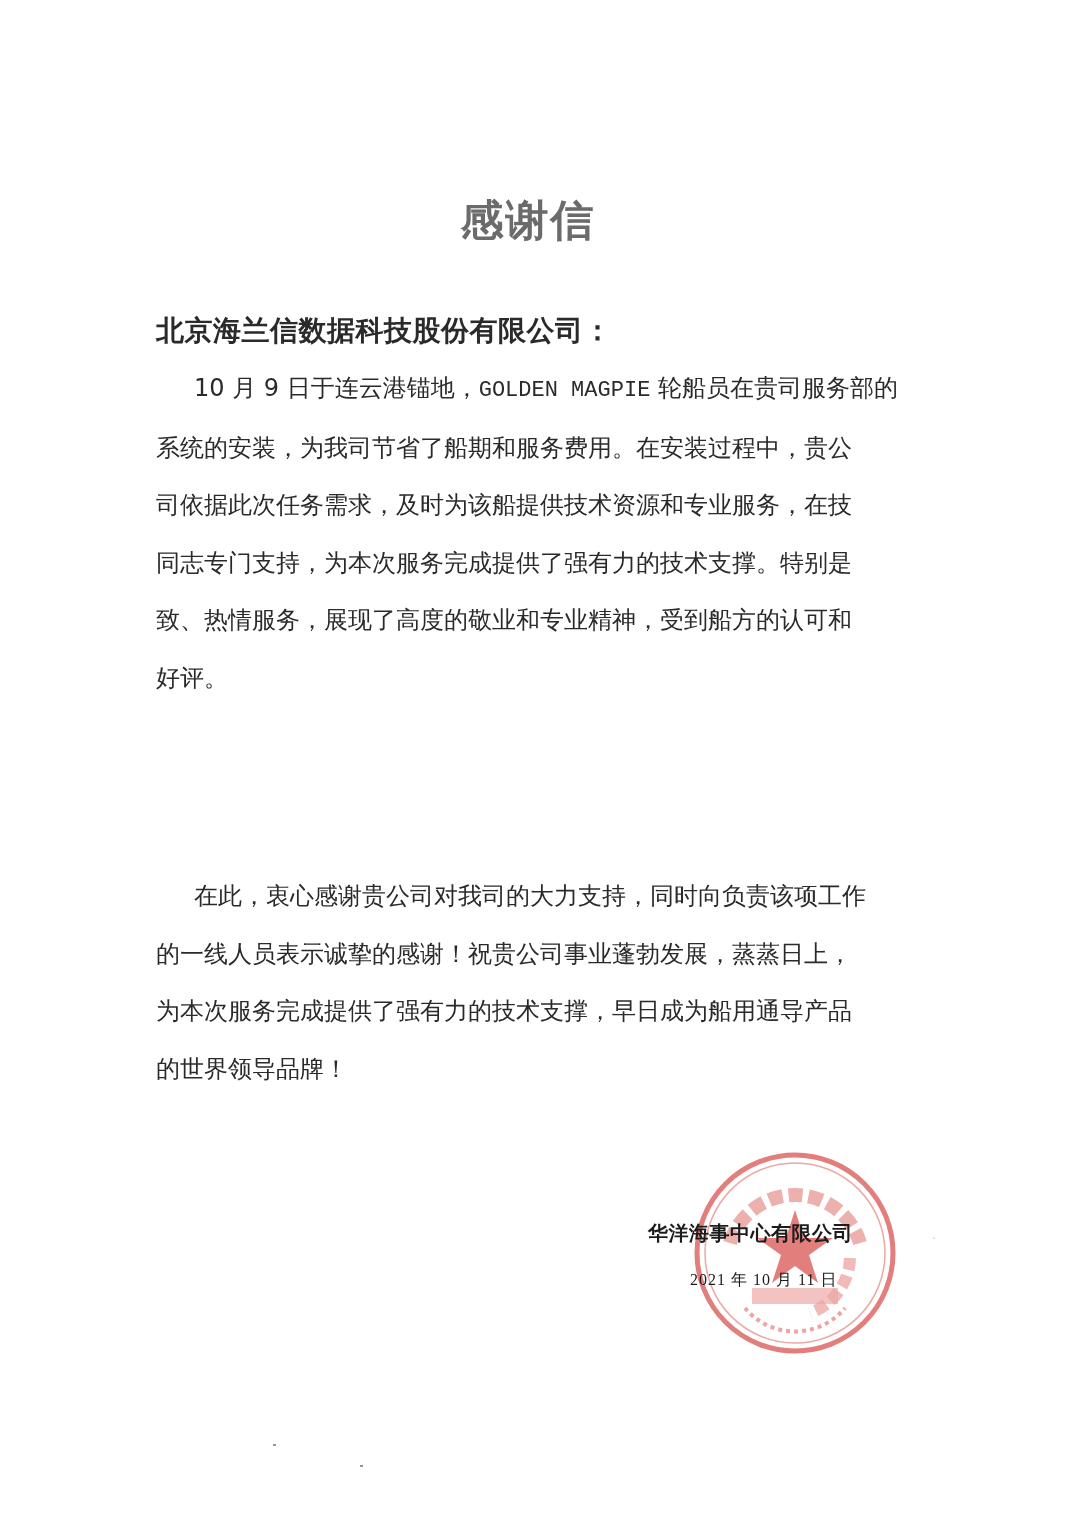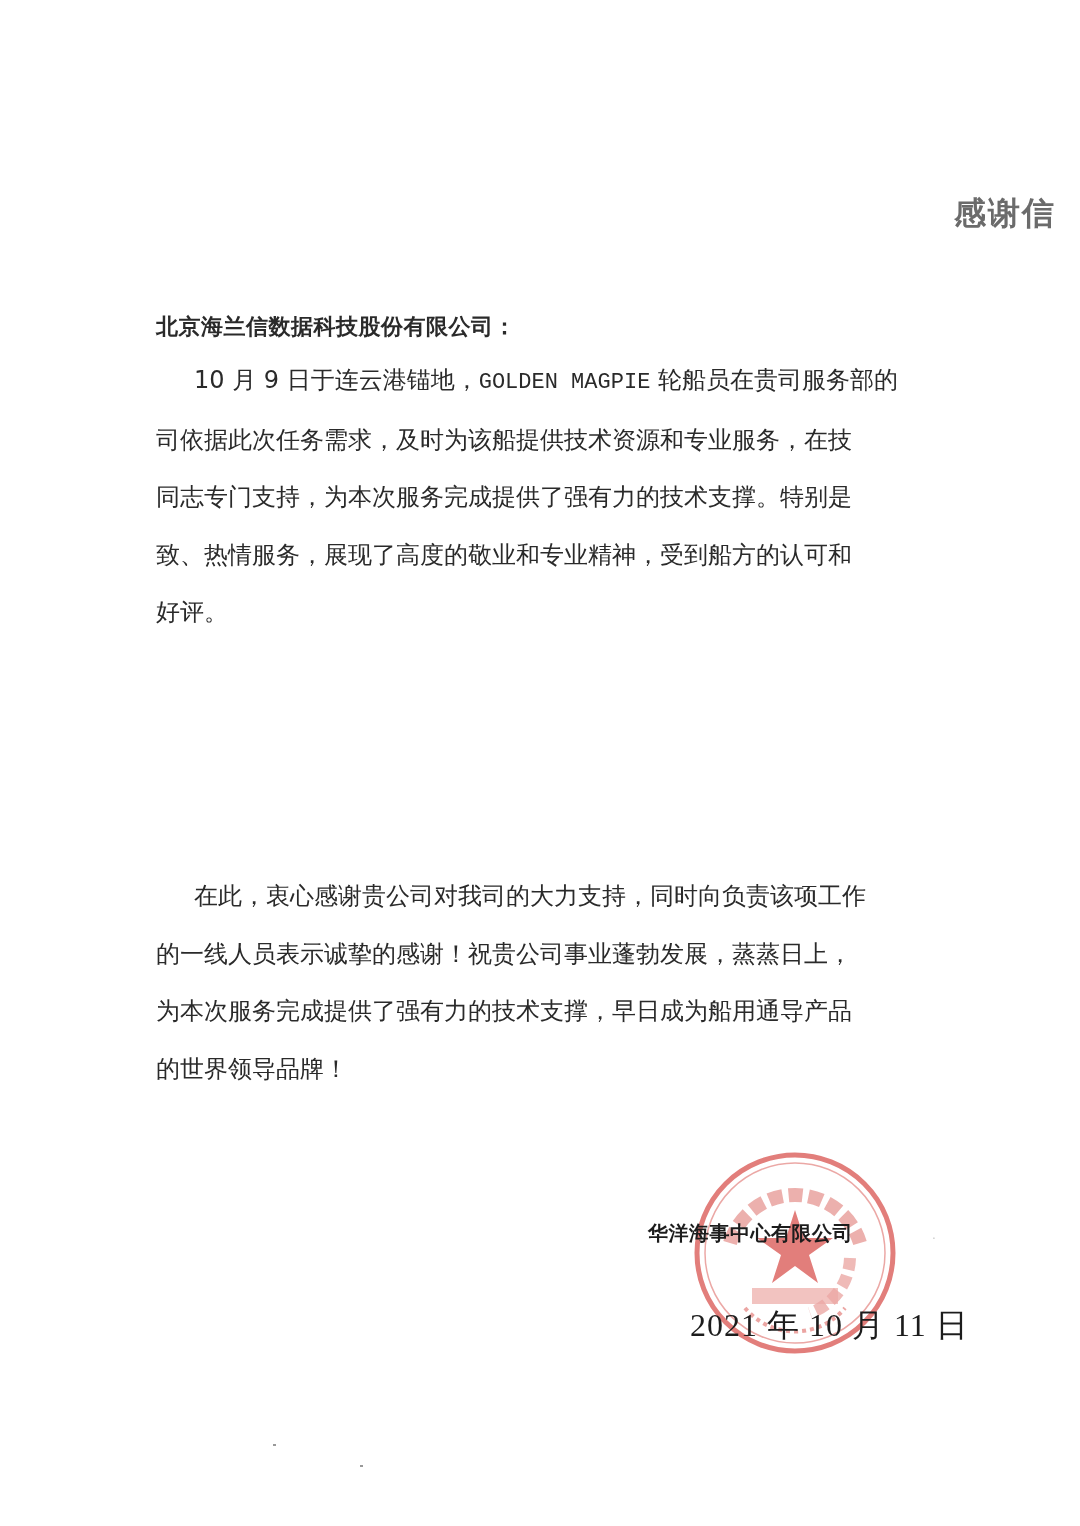--- a/index.html
+++ b/index.html
@@ -1,39 +1,40 @@
 <!DOCTYPE html>
 <html><head>
   <meta charset="utf-8">
   <style>
     html, body { margin: 0; padding: 0; background: #ffffff; }
     body { width: 1080px; height: 1526px; position: relative; overflow: hidden; font-family: "DejaVu Sans", "Liberation Sans", sans-serif; color: #222; }
-    .title { position: absolute; left: 0; width: 1056px; top: 192px; text-align: right; font-size: 32px; font-weight: bold; color: #6b6b6b; letter-spacing: 2px; }
-    .salutation { position: absolute; left: 156px; top: 312px; font-size: 22px; font-weight: bold; color: #2a2a2a; letter-spacing: 0.5px; }
+    .title { position: absolute; left: 0; width: 1056px; top: 192px; text-align: center; font-size: 43px; font-weight: bold; color: #6b6b6b; letter-spacing: 2px; }
+    .salutation { position: absolute; left: 156px; top: 312px; font-size: 28px; font-weight: bold; color: #2a2a2a; letter-spacing: 0.5px; }
     .body-text { position: absolute; left: 156px; width: 740px; font-size: 24px; line-height: 57.5px; color: #2a2a2a; }
-    .para1 { top: 352px; }
+    .para1 { top: 360px; }
     .para2 { top: 868px; }
     .line { display: block; white-space: nowrap; }
     .indent { padding-left: 38px; }
     .mono { font-family: "Liberation Mono", "DejaVu Sans Mono", monospace; font-size: 22px; }
     .seal { position: absolute; left: 690px; top: 1148px; width: 210px; height: 210px; opacity: 0.75; }
     .sig-company { position: absolute; left: 648px; top: 1220px; font-size: 20px; font-weight: bold; color: #1c1c1c; letter-spacing: 0.5px; }
-    .sig-date { position: absolute; left: 690px; top: 1304px; font-size: 32px; color: #1c1c1c; font-family: "Liberation Serif", "DejaVu Serif", serif; letter-spacing: 1px; }
+    .sig-date { position: absolute; left: 690px; top: 1270px; font-size: 16px; color: #1c1c1c; font-family: "Liberation Serif", "DejaVu Serif", serif; letter-spacing: 1px; }
     .faint { position: absolute; font-size: 12px; color: #c8c8c8; }
     .speck { position: absolute; width: 3px; height: 2px; background: #999; }
   </style>
 </head>
 <body>
 
 <div class="title">感谢信</div>
 
 <div class="salutation">北京海兰信数据科技股份有限公司：</div>
 
 <div class="body-text para1">
   <span class="line indent"><span>10 月 9 日于连云港锚地，</span><span class="mono">GOLDEN MAGPIE</span><span> 轮船员在贵司服务部的</span></span>
+  <span class="line">系统的安装，为我司节省了船期和服务费用。在安装过程中，贵公</span>
   <span class="line">司依据此次任务需求，及时为该船提供技术资源和专业服务，在技</span>
   <span class="line">同志专门支持，为本次服务完成提供了强有力的技术支撑。特别是</span>
   <span class="line">致、热情服务，展现了高度的敬业和专业精神，受到船方的认可和</span>
   <span class="line">好评。</span>
 </div>
 
 <div class="body-text para2">
   <span class="line indent">在此，衷心感谢贵公司对我司的大力支持，同时向负责该项工作</span>
   <span class="line">的一线人员表示诚挚的感谢！祝贵公司事业蓬勃发展，蒸蒸日上，</span>
   <span class="line">为本次服务完成提供了强有力的技术支撑，早日成为船用通导产品</span>

